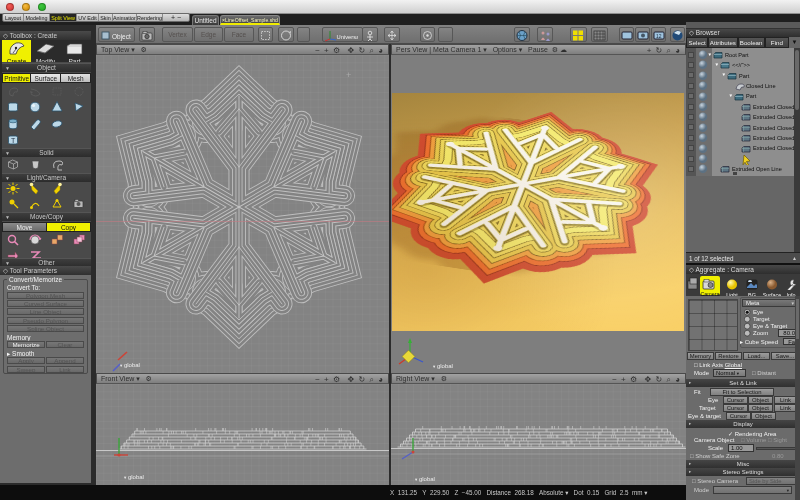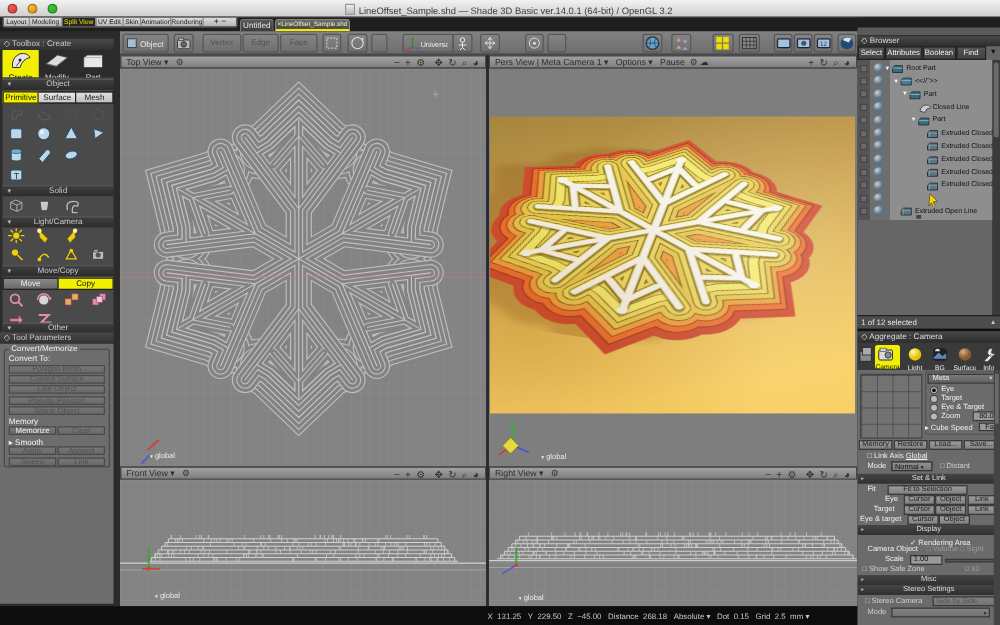--- a/index.html
+++ b/index.html
@@ -3,21 +3,20 @@
 *{margin:0;padding:0;box-sizing:border-box}
 html,body{width:800px;height:500px;overflow:hidden;background:#222;
  font-family:"Liberation Sans",sans-serif;-webkit-font-smoothing:antialiased}
 .abs{position:absolute}
 .tx{position:absolute;white-space:nowrap}
 </style></head><body>
 <div class="abs" style="left:0;top:0;width:800px;height:14px;background:linear-gradient(#f2f2f2,#cfcfcf);border-bottom:1px solid #8e8e8e">
     <div class="abs" style="left:6px;top:3px;width:8px;height:8px;border-radius:50%;background:radial-gradient(circle at 35% 30%,#f35f57,#c33);border:0.5px solid rgba(0,0,0,0.25)"></div>
     <div class="abs" style="left:22px;top:3px;width:8px;height:8px;border-radius:50%;background:radial-gradient(circle at 35% 30%,#f8bd44,#c80);border:0.5px solid rgba(0,0,0,0.25)"></div>
     <div class="abs" style="left:38px;top:3px;width:8px;height:8px;border-radius:50%;background:radial-gradient(circle at 35% 30%,#3ec43e,#2a2);border:0.5px solid rgba(0,0,0,0.25)"></div>
-    <div class="tx" style="left:276px;top:3px;font-size:7.5px;color:#3c3c3c"><span style="display:inline-block;width:8px;height:9px;background:linear-gradient(#eee,#bbb);border:1px solid #999;vertical-align:-1px;margin-right:3px"></span>LineOffset_Sample.shd — Shade 3D Basic ver.14.0.1 (64-bit) / OpenGL 3.2</div>
   </div>
 <div class="abs" style="left:0;top:14px;width:800px;height:11px;background:#1f1f1f"></div>
 <div class="abs" style="left:2px;top:12.5px;width:188px;height:9.5px;background:linear-gradient(#dedede,#b5b5b5);border:1px solid #6a6a6a;border-radius:2px;overflow:hidden">
     <div class="abs" style="left:0px;top:0;width:21px;height:9.5px;color:#1c1c1c;font-size:5.4px;text-align:center;line-height:9px;border-right:1px solid #8a8a8a;overflow:hidden">Layout</div>
     <div class="abs" style="left:21px;top:0;width:26px;height:9.5px;color:#1c1c1c;font-size:5.4px;text-align:center;line-height:9px;border-right:1px solid #8a8a8a;overflow:hidden">Modeling</div>
     <div class="abs" style="left:47px;top:0;width:27px;height:9.5px;background:#262626;color:#e8e400;font-size:5.4px;text-align:center;line-height:9px;border-right:1px solid #8a8a8a;overflow:hidden">Split View</div>
     <div class="abs" style="left:74px;top:0;width:22px;height:9.5px;color:#1c1c1c;font-size:5.4px;text-align:center;line-height:9px;border-right:1px solid #8a8a8a;overflow:hidden">UV Edit</div>
     <div class="abs" style="left:96px;top:0;width:14px;height:9.5px;color:#1c1c1c;font-size:5.4px;text-align:center;line-height:9px;border-right:1px solid #8a8a8a;overflow:hidden">Skin</div>
     <div class="abs" style="left:110px;top:0;width:24px;height:9.5px;color:#1c1c1c;font-size:5.4px;text-align:center;line-height:9px;border-right:1px solid #8a8a8a;overflow:hidden">Animation</div>
     <div class="abs" style="left:134px;top:0;width:26px;height:9.5px;color:#1c1c1c;font-size:5.4px;text-align:center;line-height:9px;border-right:1px solid #8a8a8a;overflow:hidden">Rendering</div>

